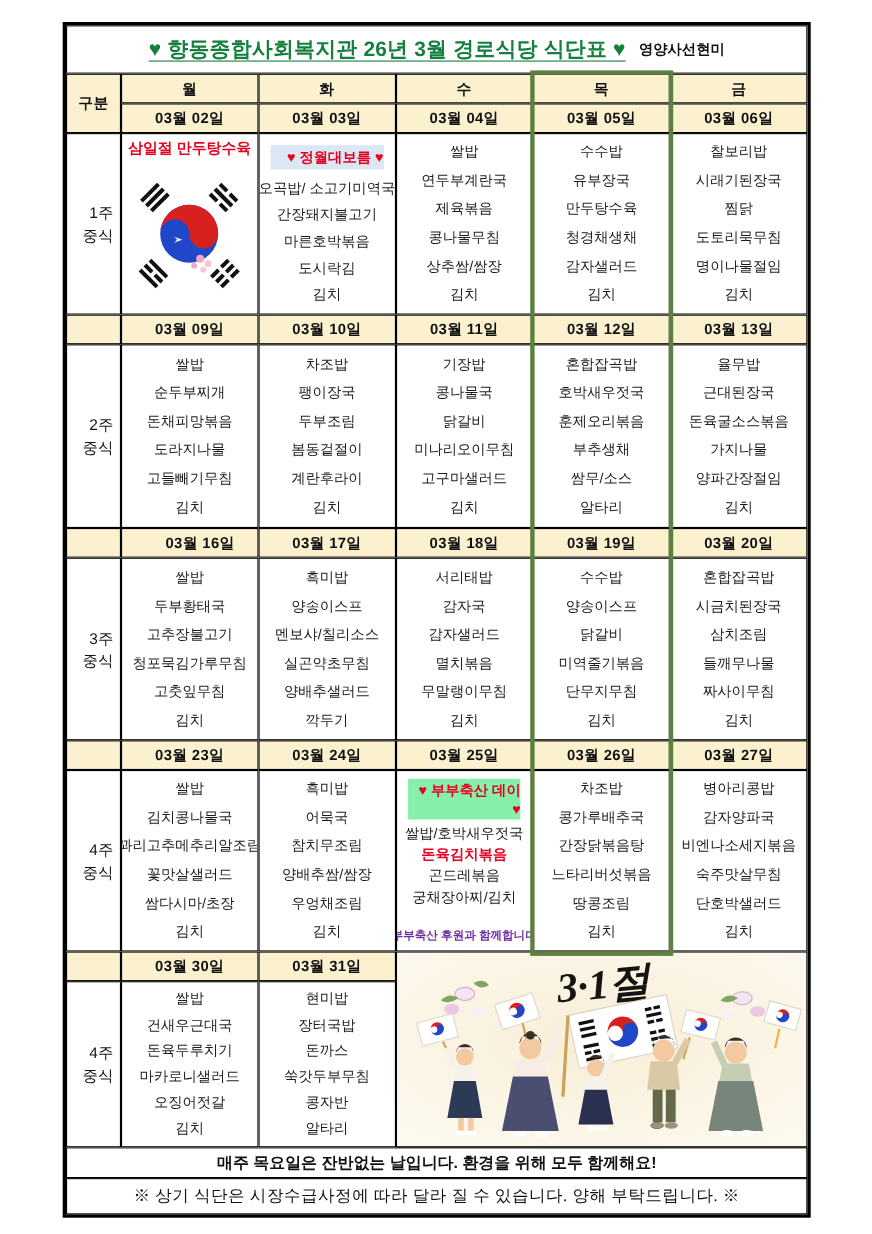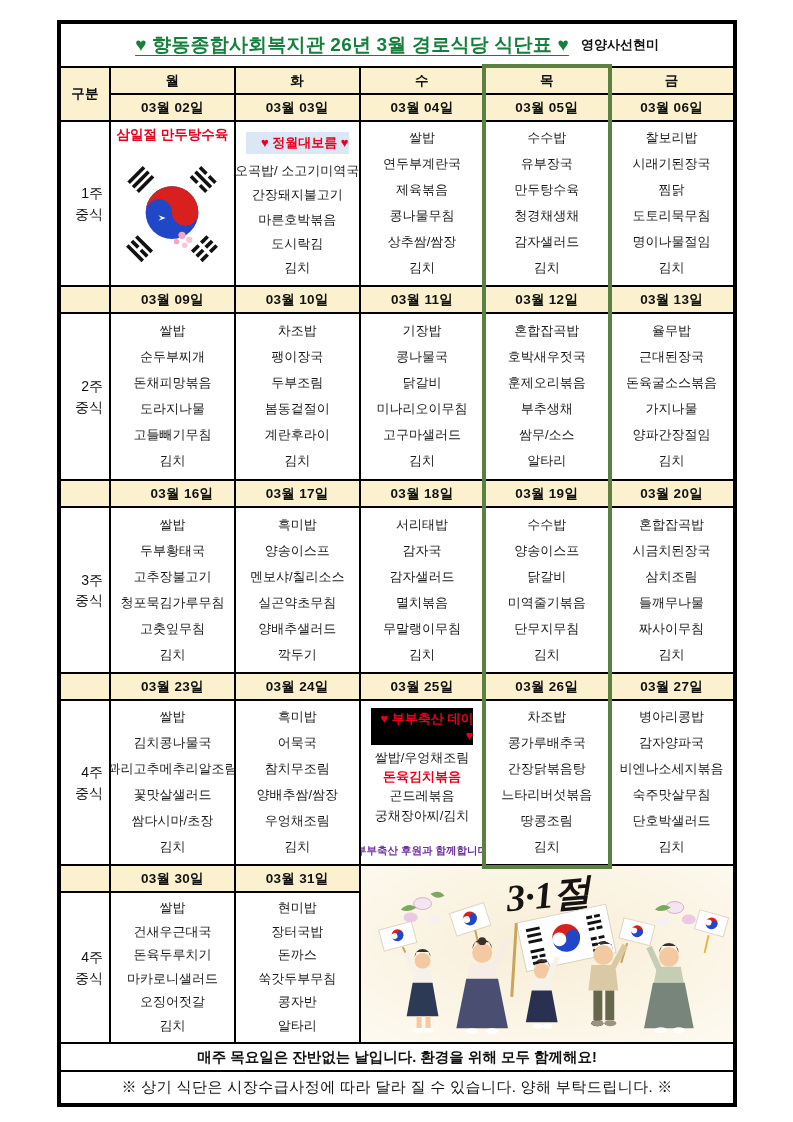--- a/index.html
+++ b/index.html
@@ -379,22 +379,22 @@
     </div>
     <div class="cell menu" style="grid-area: 10 / 3 / 11 / 4;">
       <div class="item">흑미밥</div>
       <div class="item">어묵국</div>
       <div class="item">참치무조림</div>
       <div class="item">양배추쌈/쌈장</div>
       <div class="item">우엉채조림</div>
       <div class="item">김치</div>
     </div>
     <div class="cell menu" style="grid-area: 10 / 4 / 11 / 5;">
-      <div class="banner" style="background: #000000;">♥ 부부축산 데이 ♥</div>
-      <div class="item">쌀밥/우엉채조림</div>
+      <div class="banner" style="background: #86efac;">♥ 부부축산 데이 ♥</div>
+      <div class="item">쌀밥/호박새우젓국</div>
       <div class="item" style="color: rgb(232, 0, 30); font-weight: 700;">돈육김치볶음</div>
       <div class="item">곤드레볶음</div>
       <div class="item">궁채장아찌/김치</div>
       <div class="cellnote" style="color: rgb(112, 48, 160);">부부축산 후원과 함께합니다</div>
     </div>
     <div class="cell menu" style="grid-area: 10 / 5 / 11 / 6;">
       <div class="item">차조밥</div>
       <div class="item">콩가루배추국</div>
       <div class="item">간장닭볶음탕</div>
       <div class="item">느타리버섯볶음</div>

